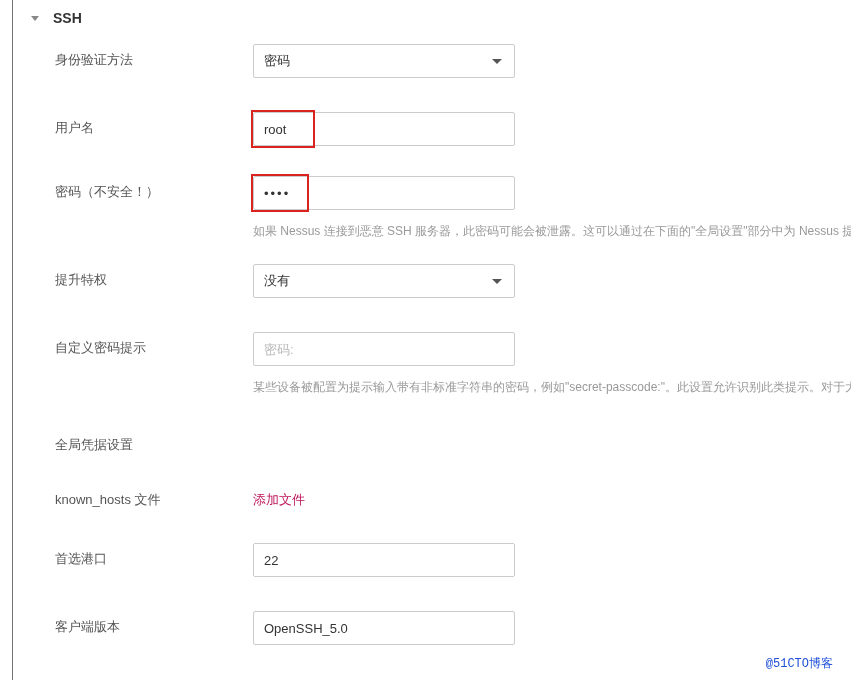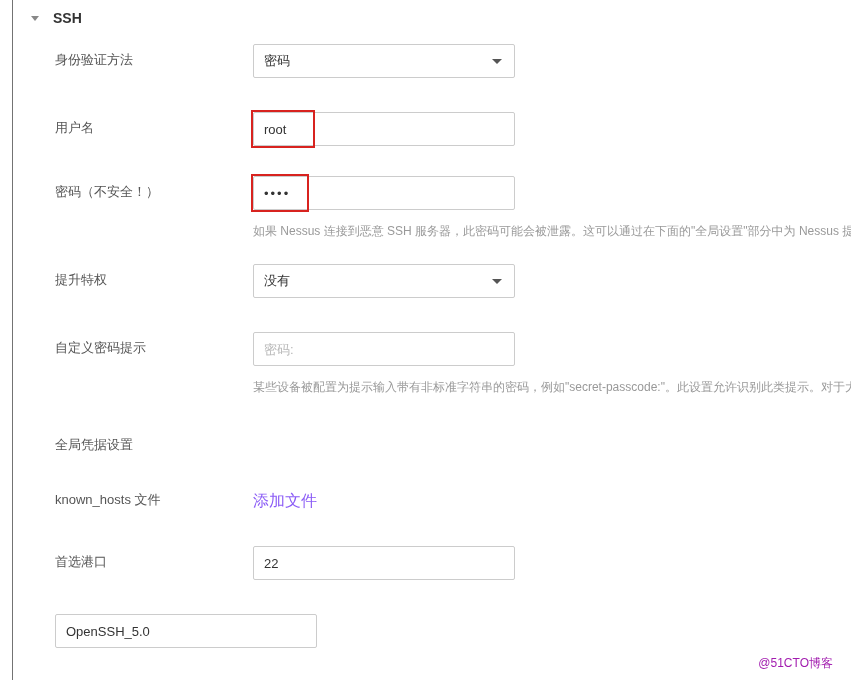--- a/index.html
+++ b/index.html
@@ -107,35 +107,36 @@
       font-size: 12px;
       line-height: 1.5;
       white-space: nowrap;
     }
     .sub-heading {
       color: #555;
       font-size: 13px;
       margin: 40px 0 30px 0;
     }
     .link {
-      color: #8b5cf6;
+      color: #be185d;
       cursor: pointer;
-      font-size: 16px;
+      font-size: 13px;
       text-align: right;
     }
     .checkbox-row .form-control-wrap {
       display: flex;
       flex-direction: column;
     }
     .watermark {
       position: absolute;
       bottom: 8px;
       right: 18px;
-      color: #a21caf;
+      color: #1d4ed8;
       font-size: 12px;
+      font-family: Liberation Mono, monospace;
     }
     .password-dots {
       letter-spacing: 2px;
     }
   </style>
 </head>
 <body>
 
 <div class="container">
 
@@ -205,20 +206,21 @@
     </div>
 
     <div class="form-row">
       <div class="form-label">首选港口</div>
       <div class="form-control-wrap">
         <input type="text" class="text-input" value="22" style="">
       </div>
     </div>
 
     <div class="form-row">
+      <div class="form-label">客户端版本</div>
       <div class="form-control-wrap">
         <input type="text" class="text-input" value="OpenSSH_5.0" style="">
       </div>
     </div>
 
     <div class="form-row with-help checkbox-row">
       <div class="form-label">尝试最小特权</div>
       <div class="form-control-wrap" style="width:auto;">
         
       </div>

